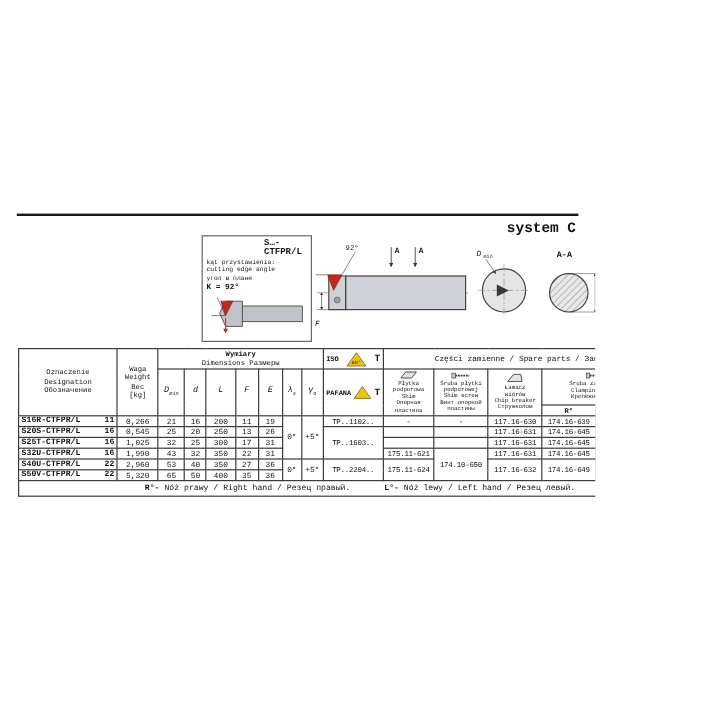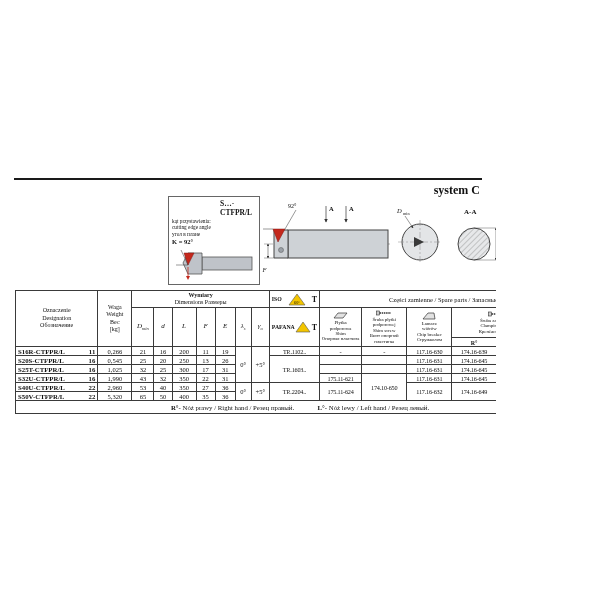--- a/index.html
+++ b/index.html
@@ -1,17 +1,17 @@
 <!DOCTYPE html>
 <html><head>
 <meta charset="utf-8">
 <style>
   html,body{margin:0;padding:0;background:#fff;}
   .page{position:relative;width:496px;height:600px;background:#ffffff;
-        font-family:Liberation Serif, serif;color:#111;overflow:hidden;}
+        font-family:Liberation Mono, monospace;color:#111;overflow:hidden;}
 
   .top-rule{position:absolute;left:14px;right:14px;top:178px;height:2px;background:#1a1a1a;}
   .system-label{position:absolute;top:183px;right:16px;font-size:12px;font-weight:bold;}
 
   
   .info-box{position:absolute;left:168px;top:196px;width:92px;height:89px;border:1px solid #666;
             box-sizing:border-box;padding:2px 3px 0 3px;}
   .info-title{font-size:7.5px;font-weight:bold;margin-bottom:1px;padding-left:48px;}
   .info-line{font-size:5.3px;line-height:1.2;}
   .info-angle{font-size:6.5px;font-weight:bold;margin-top:1px;}

